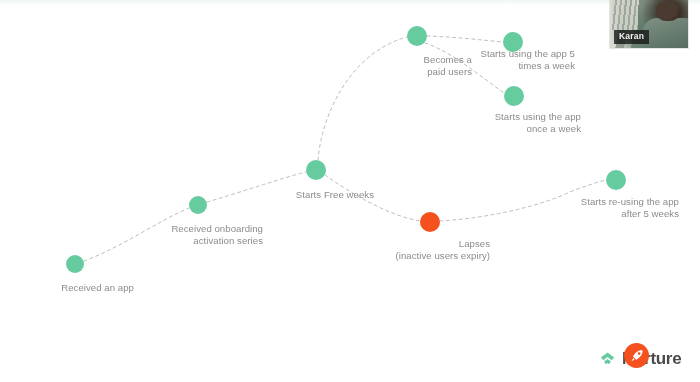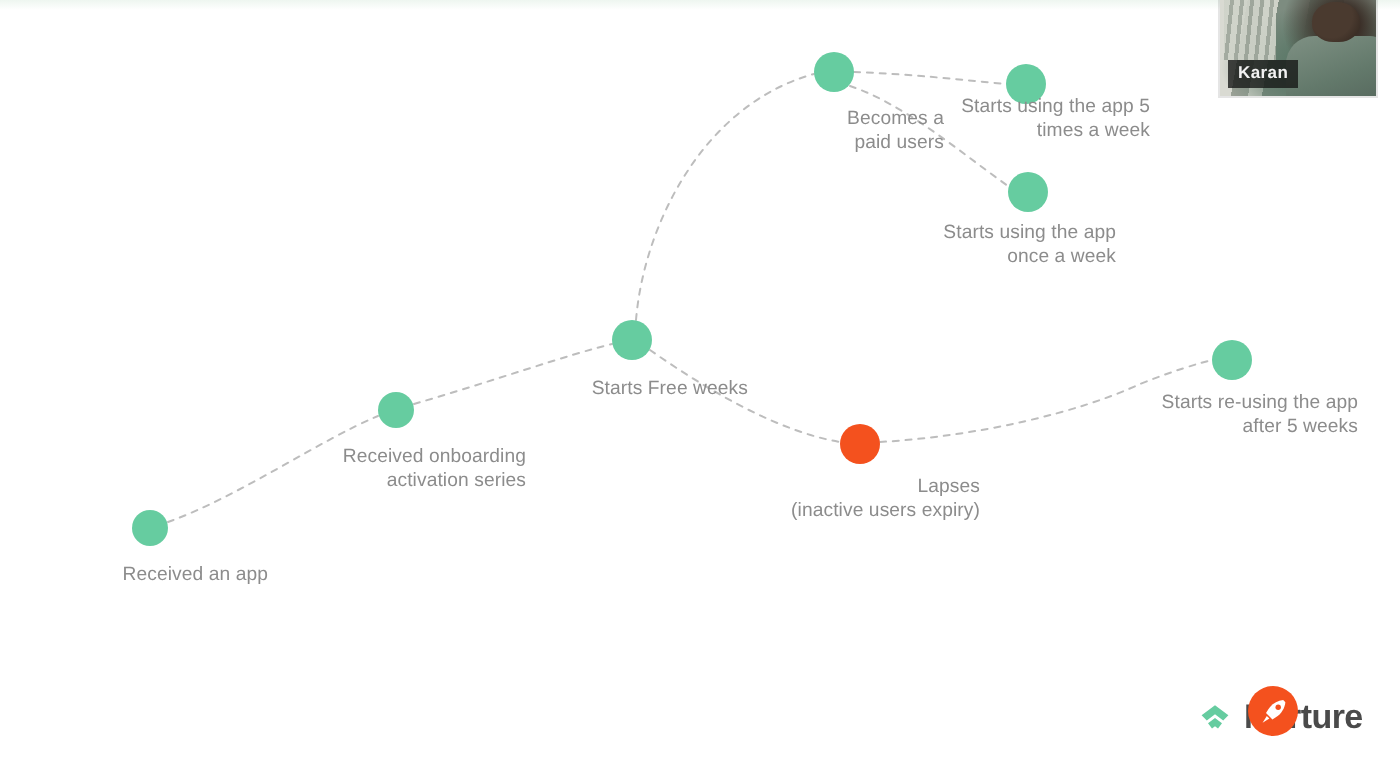--- a/index.html
+++ b/index.html
@@ -190,21 +190,21 @@
 
   <div id="journey-labels">
       <div class="node-label" style="left: 18px; top: 282px; width: 116px;">Received an app</div>
       <div class="node-label" style="left: 135px; top: 223px; width: 128px;">Received onboarding
 activation series</div>
       <div class="node-label" style="left: 258px; top: 189px; width: 116px;">Starts Free weeks</div>
       <div class="node-label" style="left: 362px; top: 54px; width: 110px;">Becomes a
 paid users</div>
       <div class="node-label" style="left: 453px; top: 48px; width: 122px;">Starts using the app 5
 times a week</div>
-      <div class="node-label" style="left: 440px; top: 111px; width: 118px;">Starts using the app
+      <div class="node-label" style="left: 463px; top: 111px; width: 118px;">Starts using the app
 once a week</div>
       <div class="node-label" style="left: 372px; top: 238px; width: 118px;">Lapses
 (inactive users expiry)</div>
       <div class="node-label" style="left: 555px; top: 196px; width: 124px;">Starts re-using the app
 after 5 weeks</div>
     </div>
 
   <div id="logo">
     <svg id="logo-chevron" viewBox="0 0 15 13" xmlns="http://www.w3.org/2000/svg">
       <path d="M7.5 0.6 L14.2 5.6 L11.6 8.2 L7.5 5.1 L3.4 8.2 L0.8 5.6 Z" fill="#66cca0"></path>

